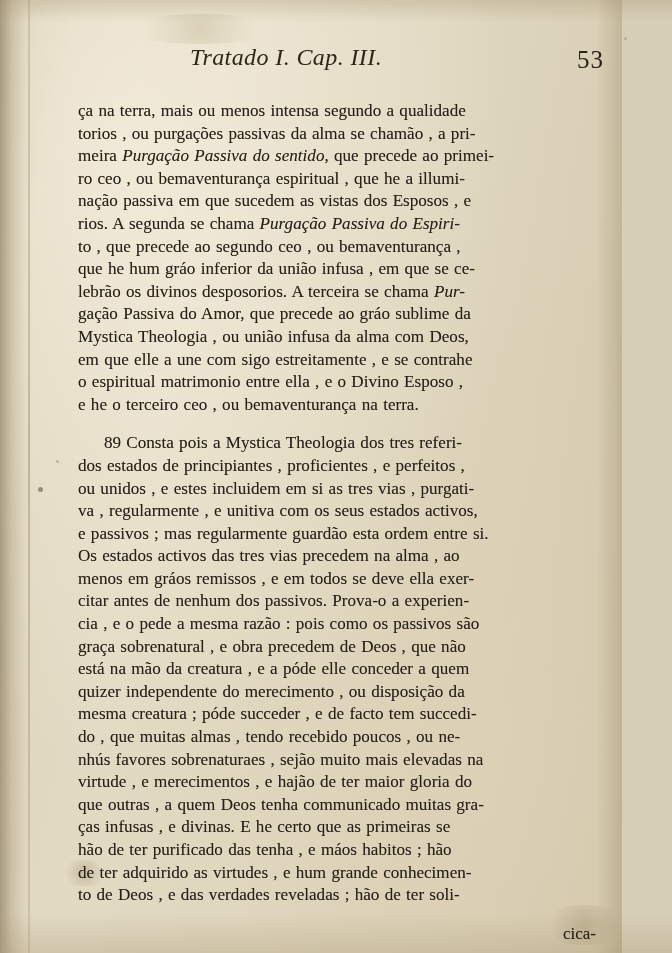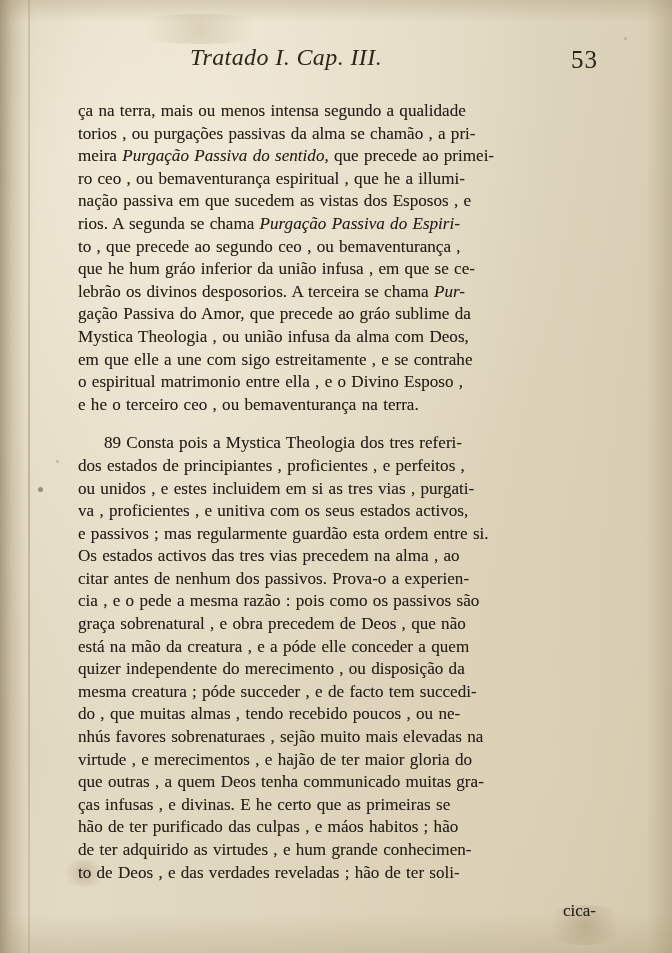--- a/index.html
+++ b/index.html
@@ -8,21 +8,21 @@
   }
   body {
     width: 672px;
     height: 953px;
     background: #d8cfb8;
     font-family: "Liberation Serif", serif;
     overflow: hidden;
   }
   .page {
     position: relative;
-    width: 672px;
+    width: 622px;
     height: 953px;
     background:
       radial-gradient(ellipse at 20% 15%, rgba(255,250,235,0.55) 0%, rgba(255,250,235,0.0) 55%),
       radial-gradient(ellipse at 80% 80%, rgba(222,210,182,0.65) 0%, rgba(222,210,182,0.0) 60%),
       linear-gradient(102deg, #cfc4aa 0%, #ddd3bb 10%, #e3dac4 30%, #e0d7c0 55%, #d9cfb6 78%, #cdc2a6 100%);
     box-sizing: border-box;
   }
   
   .gutter-left {
     position: absolute;
@@ -90,21 +90,21 @@
     font-style: italic;
     font-size: 24px;
     letter-spacing: 0.4px;
     color: #2d2619;
   }
   .running-title .roman {
     font-style: italic;
   }
   .page-number {
     position: absolute;
-    right: 12px;
+    right: 6px;
     top: 2px;
     font-size: 25px;
     color: #2a2317;
     letter-spacing: 1px;
   }
 
   .body-text {
     margin-top: 4px;
     font-size: 17.1px;
     line-height: 22.6px;
@@ -178,35 +178,36 @@
         <span class="line">Mystica Theologia , ou união infusa da alma com Deos,</span>
         <span class="line">em que elle a une com sigo estreitamente , e se contrahe</span>
         <span class="line">o espiritual matrimonio entre ella , e o Divino Esposo ,</span>
         <span class="line">e he o terceiro ceo , ou bemaventurança na terra.</span>
       </p>
 
       <p class="para">
         <span class="line" style="padding-left:26px;">89  Consta pois a Mystica Theologia dos tres referi-</span>
         <span class="line">dos estados de principiantes , proficientes , e perfeitos ,</span>
         <span class="line">ou unidos , e estes incluidem em si as tres vias , purgati-</span>
-        <span class="line">va , proficientes , e unitiva com os seus estados activos,</span>
+        <span class="line">va , regularmente , e unitiva com os seus estados activos,</span>
         <span class="line">e passivos ; mas regularmente guardão esta ordem entre si.</span>
         <span class="line">Os estados activos das tres vias precedem na alma , ao</span>
+        <span class="line">menos em gráos remissos , e em todos se deve ella exer-</span>
         <span class="line">citar antes de nenhum dos passivos. Prova-o a experien-</span>
         <span class="line">cia , e o pede a mesma razão : pois como os passivos são</span>
         <span class="line">graça sobrenatural , e obra precedem de Deos , que não</span>
         <span class="line">está na mão da creatura , e a póde elle conceder a quem</span>
         <span class="line">quizer independente do merecimento , ou disposição da</span>
         <span class="line">mesma creatura ; póde succeder , e de facto tem succedi-</span>
         <span class="line">do , que muitas almas , tendo recebido poucos , ou ne-</span>
         <span class="line">nhús favores sobrenaturaes , sejão muito mais elevadas na</span>
         <span class="line">virtude , e merecimentos , e hajão de ter maior gloria do</span>
         <span class="line">que outras , a quem Deos tenha communicado muitas gra-</span>
         <span class="line">ças infusas , e divinas.  E he certo que as primeiras se</span>
-        <span class="line">hão de ter purificado das culpas , e máos habitos ; hão</span>
+        <span class="line">hão de ter purificado das tenha , e máos habitos ; hão</span>
         <span class="line">de ter adquirido as virtudes , e hum grande conhecimen-</span>
         <span class="line">to de Deos , e das verdades reveladas ; hão de ter soli-</span>
       </p>
 
       <div class="catchword">cica-</div>
 
     </div>
   </div>
 </div>
 

